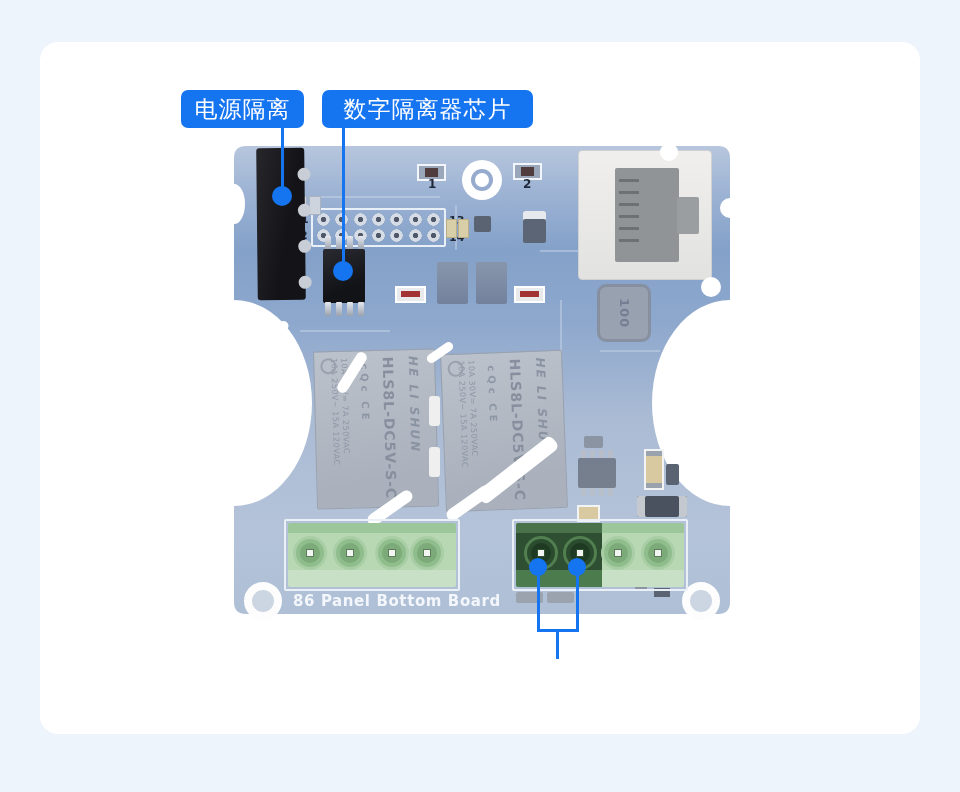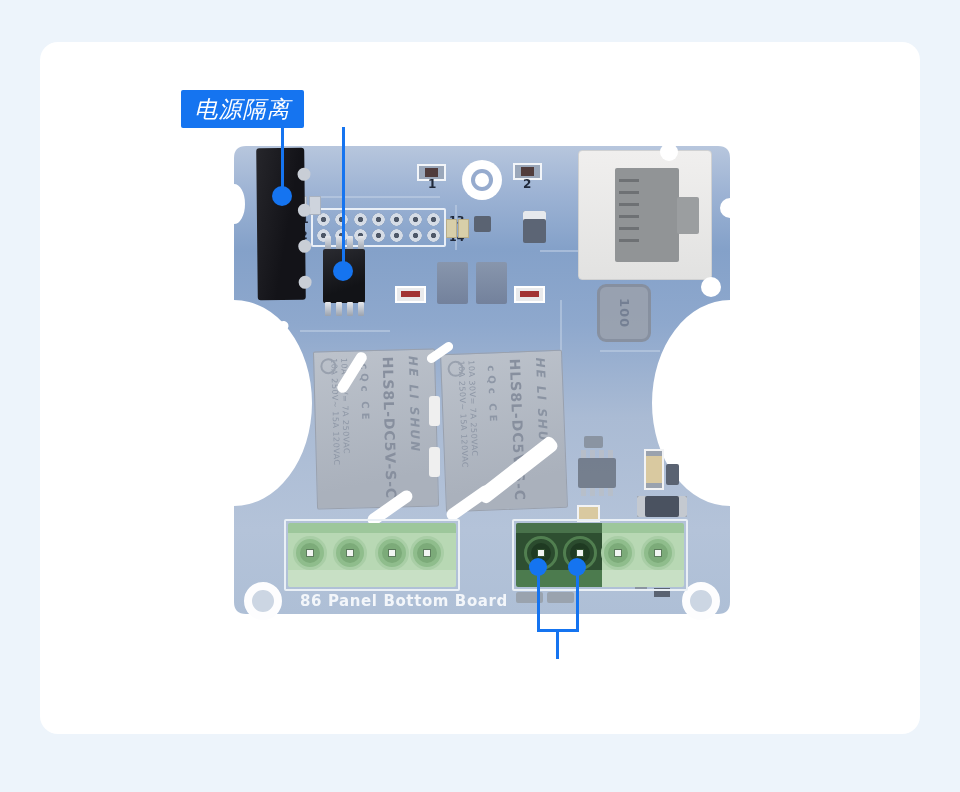--- a/index.html
+++ b/index.html
@@ -10,24 +10,24 @@
     position:relative;overflow:hidden;
   }
   .abs{position:absolute;}
   .canvas{position:absolute;left:0;top:0;width:960px;height:792px;}
   .card{
     position:absolute;left:40px;top:42px;width:880px;height:692px;
     background:#ffffff;border-radius:18px;
   }
   
   .callout{
-    position:absolute;background:#1574f0;border-radius:2px;
+    position:absolute;background:#1574f0;border-radius:7px;
     color:#ffffff;font-size:23px;font-weight:500;
     display:flex;align-items:center;justify-content:center;
-    letter-spacing:1px;z-index:9;font-style:italic;
+    letter-spacing:1px;z-index:9;
   }
   .lead{position:absolute;background:#1574f0;z-index:8;}
   .dot{position:absolute;width:20px;height:20px;border-radius:50%;
     background:#1574f0;z-index:8;}
   
   .power-module{
     position:absolute;left:257px;top:148px;width:48px;height:152px;
     background:linear-gradient(100deg,#26262b,#131318 60%);
     border-radius:3px;transform:rotate(-0.6deg);z-index:4;
   }
@@ -85,21 +85,21 @@
     background:#8fbd8c;border:3px solid #a9cea6;box-sizing:border-box;}
   .cyl .in{position:absolute;left:4px;top:4px;width:20px;height:20px;border-radius:50%;background:#7cab79;}
   .cyl .sq{position:absolute;left:10px;top:10px;width:8px;height:8px;background:#f2f5f2;border:1px solid #5c7c5c;box-sizing:border-box;}
   .cyl.dark{background:#2b4b2e;border-color:#517f50;}
   .cyl.dark .in{background:#1f3a22;}
   .cyl.dark .sq{border-color:#31512f;}
   .ring-donut{position:absolute;width:38px;height:38px;border-radius:50%;
     border:8px solid #fdfdfe;background:#ccd6e3;box-sizing:border-box;z-index:4;}
   .slot{position:absolute;background:#ffffff;border-radius:6px;z-index:4;}
   .tab{position:absolute;background:#efefef;border-radius:3px;z-index:4;}
-  .silk{position:absolute;left:300px;top:592px;font-size:15px;font-weight:bold;
+  .silk{position:absolute;left:293px;top:592px;font-size:15px;font-weight:bold;
     color:#f3f6fa;letter-spacing:.6px;z-index:4;}
   .smd{position:absolute;z-index:3;}
   .trace{position:absolute;background:#c2d1e6;opacity:.55;z-index:2;}
   .soic-sm{position:absolute;left:578px;top:458px;width:38px;height:30px;background:#6b7482;
     border-radius:2px;z-index:3;opacity:.85;}
   .soic-pin{position:absolute;width:5px;height:8px;background:#b9bfc8;}
 </style>
 </head>
 <body>
 
@@ -328,13 +328,16 @@
   <div class="dot" style="left:529px;top:558px;width:18px;height:18px;"></div>
   <div class="dot" style="left:568px;top:558px;width:18px;height:18px;"></div>
   <div class="lead" style="left:537px;top:572px;width:3px;height:60px;"></div>
   <div class="lead" style="left:576px;top:572px;width:3px;height:60px;"></div>
   <div class="lead" style="left:537px;top:629px;width:42px;height:3px;"></div>
   <div class="lead" style="left:556px;top:629px;width:3px;height:30px;"></div>
 
   <div class="callout" style="left:181px;top:90px;width:123px;height:38px;">
     <span>电源隔离</span>
   </div>
+  <div class="callout" style="left:322px;top:90px;width:211px;height:38px;">
+    <span>数字隔离器芯片</span>
+  </div>
 </div>
 
 </body></html>

